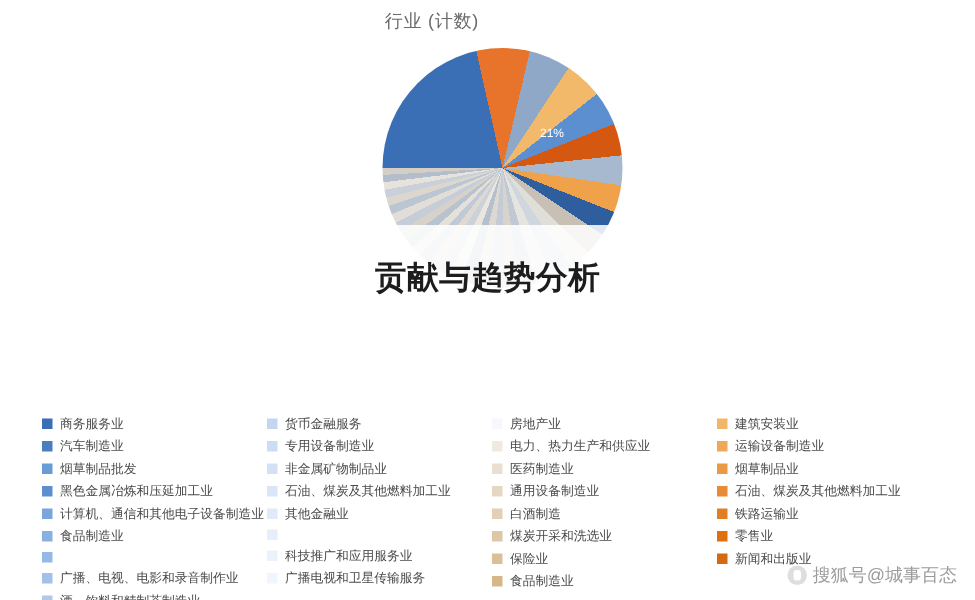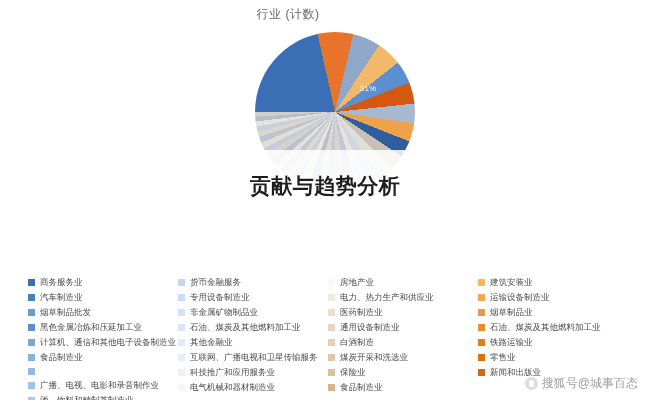--- a/index.html
+++ b/index.html
@@ -144,29 +144,28 @@
         <div class="legend-item">
           <span class="swatch" style="background: rgb(218, 230, 248);"></span>
           <span class="legend-text">石油、煤炭及其他燃料加工业</span>
         </div>
         <div class="legend-item">
           <span class="swatch" style="background: rgb(224, 234, 249);"></span>
           <span class="legend-text">其他金融业</span>
         </div>
         <div class="legend-item">
           <span class="swatch" style="background: rgb(230, 238, 250);"></span>
-          <span class="legend-text">互联网、广播电视和卫星传输服务</span>
         </div>
         <div class="legend-item">
           <span class="swatch" style="background: rgb(236, 242, 251);"></span>
           <span class="legend-text">科技推广和应用服务业</span>
         </div>
         <div class="legend-item">
           <span class="swatch" style="background: rgb(241, 245, 252);"></span>
-          <span class="legend-text">电气机械和器材制造业</span>
+          <span class="legend-text">广播电视和卫星传输服务</span>
         </div>
       </div>
       <div class="legend-col">
         <div class="legend-item">
           <span class="swatch" style="background: rgb(246, 248, 253);"></span>
           <span class="legend-text">房地产业</span>
         </div>
         <div class="legend-item">
           <span class="swatch" style="background: rgb(239, 233, 223);"></span>
           <span class="legend-text">电力、热力生产和供应业</span>

